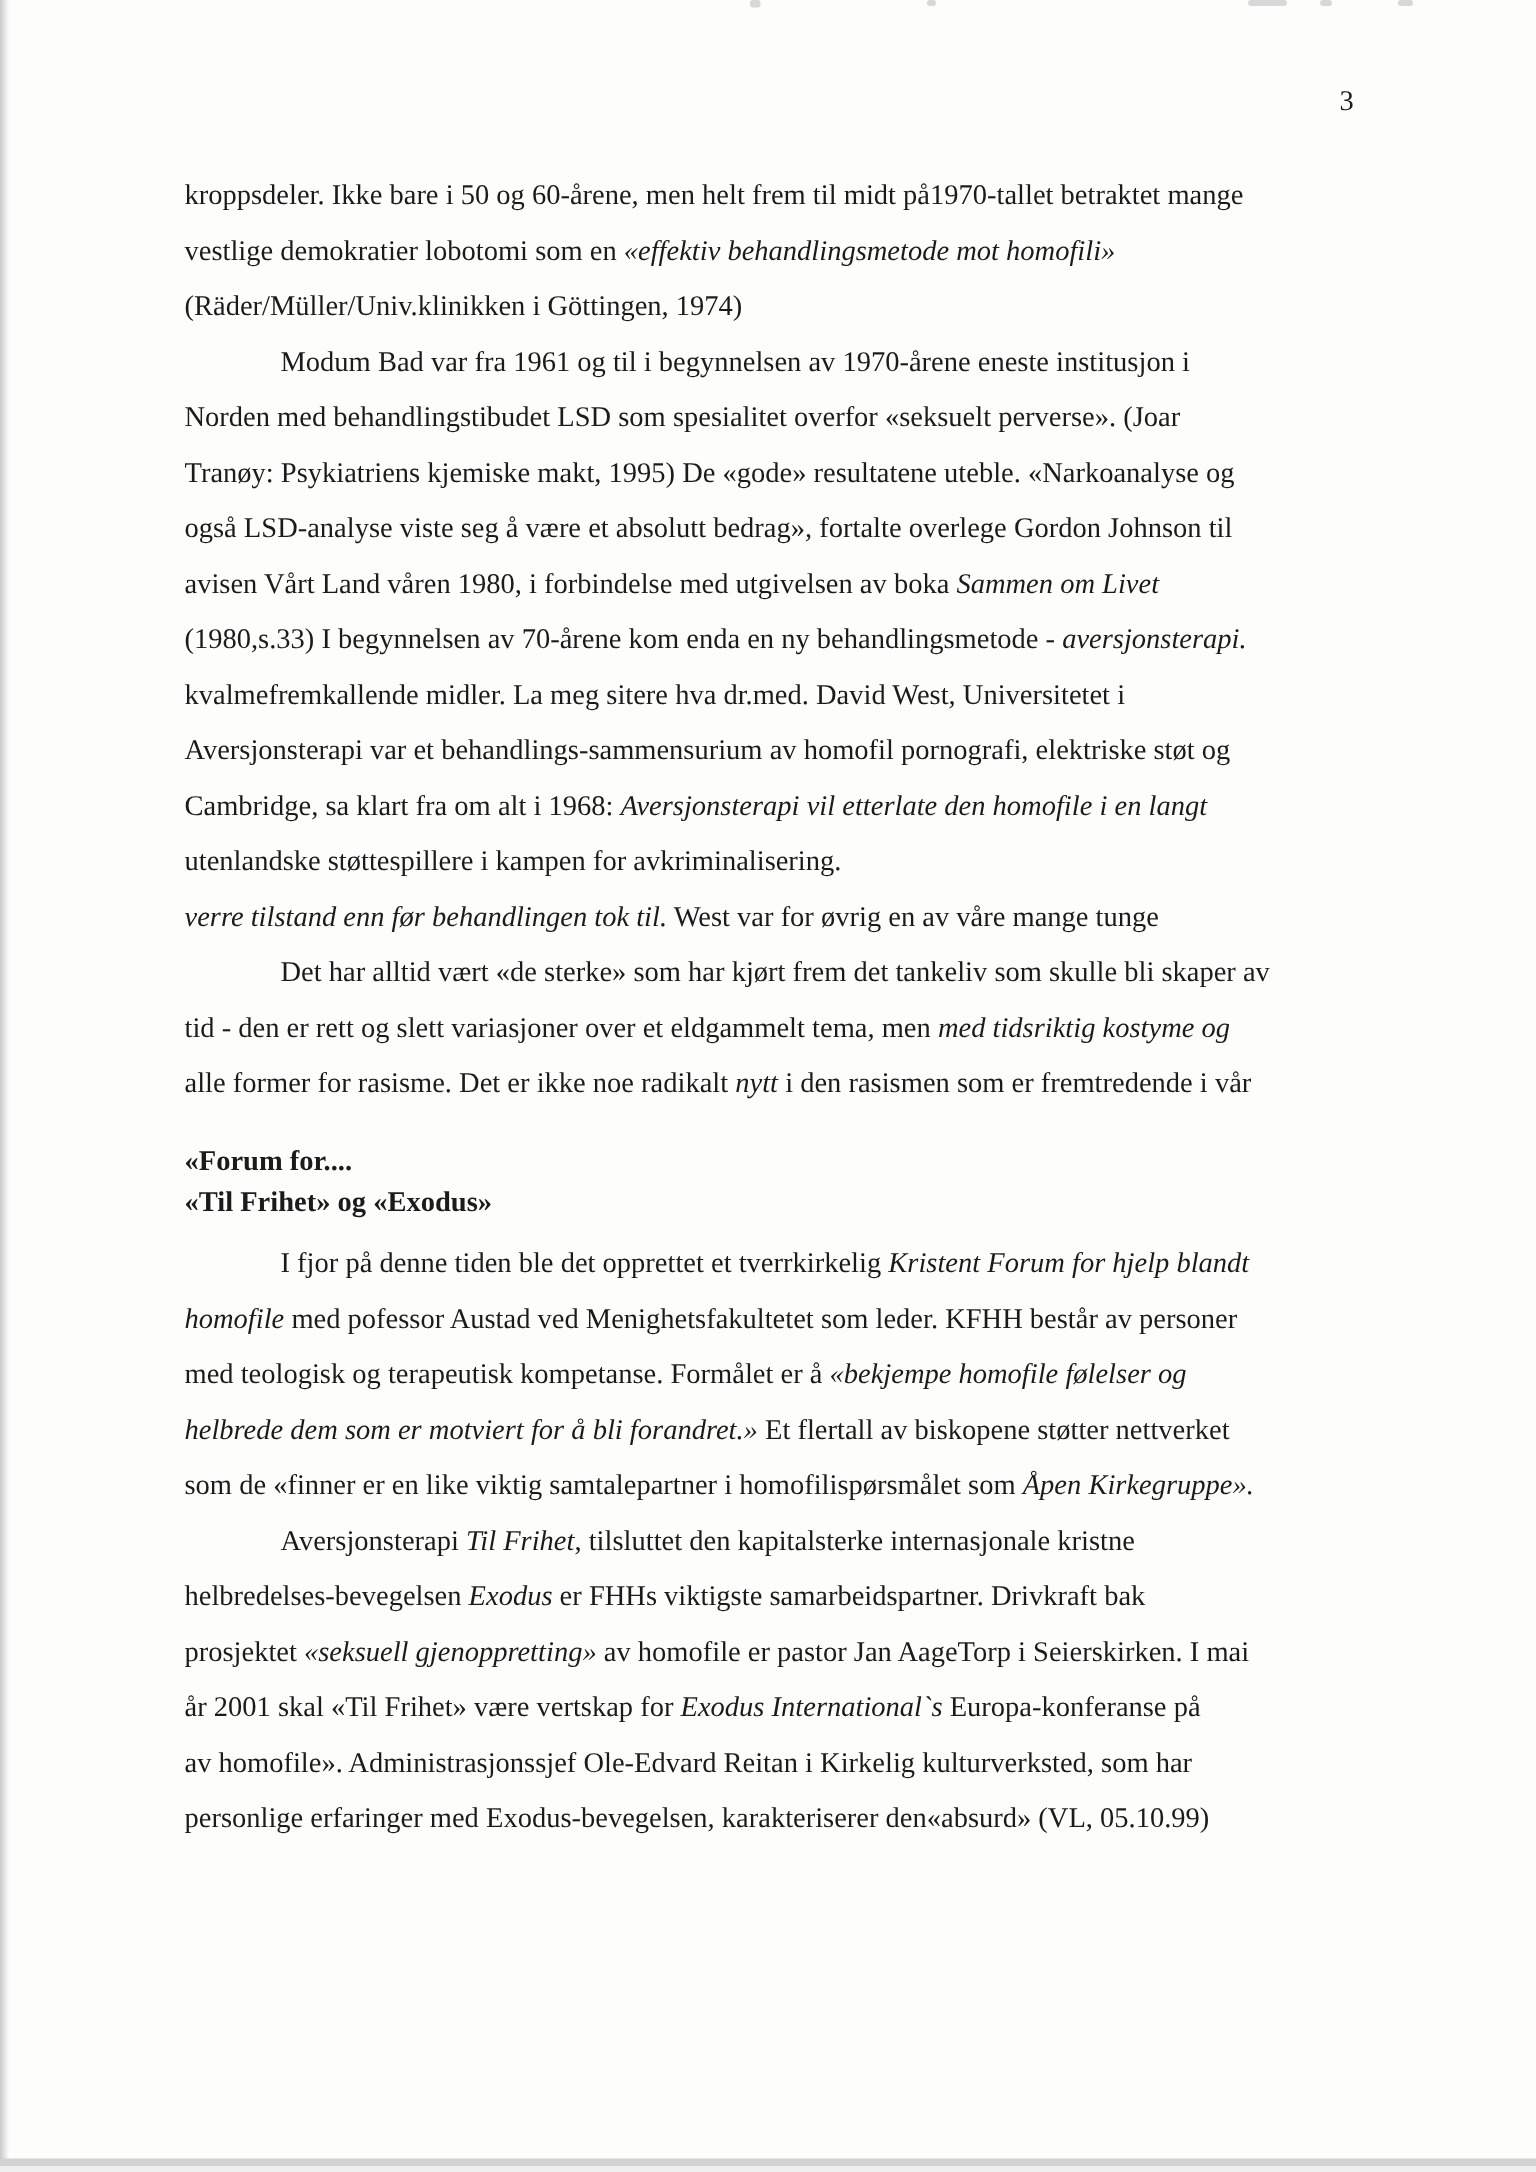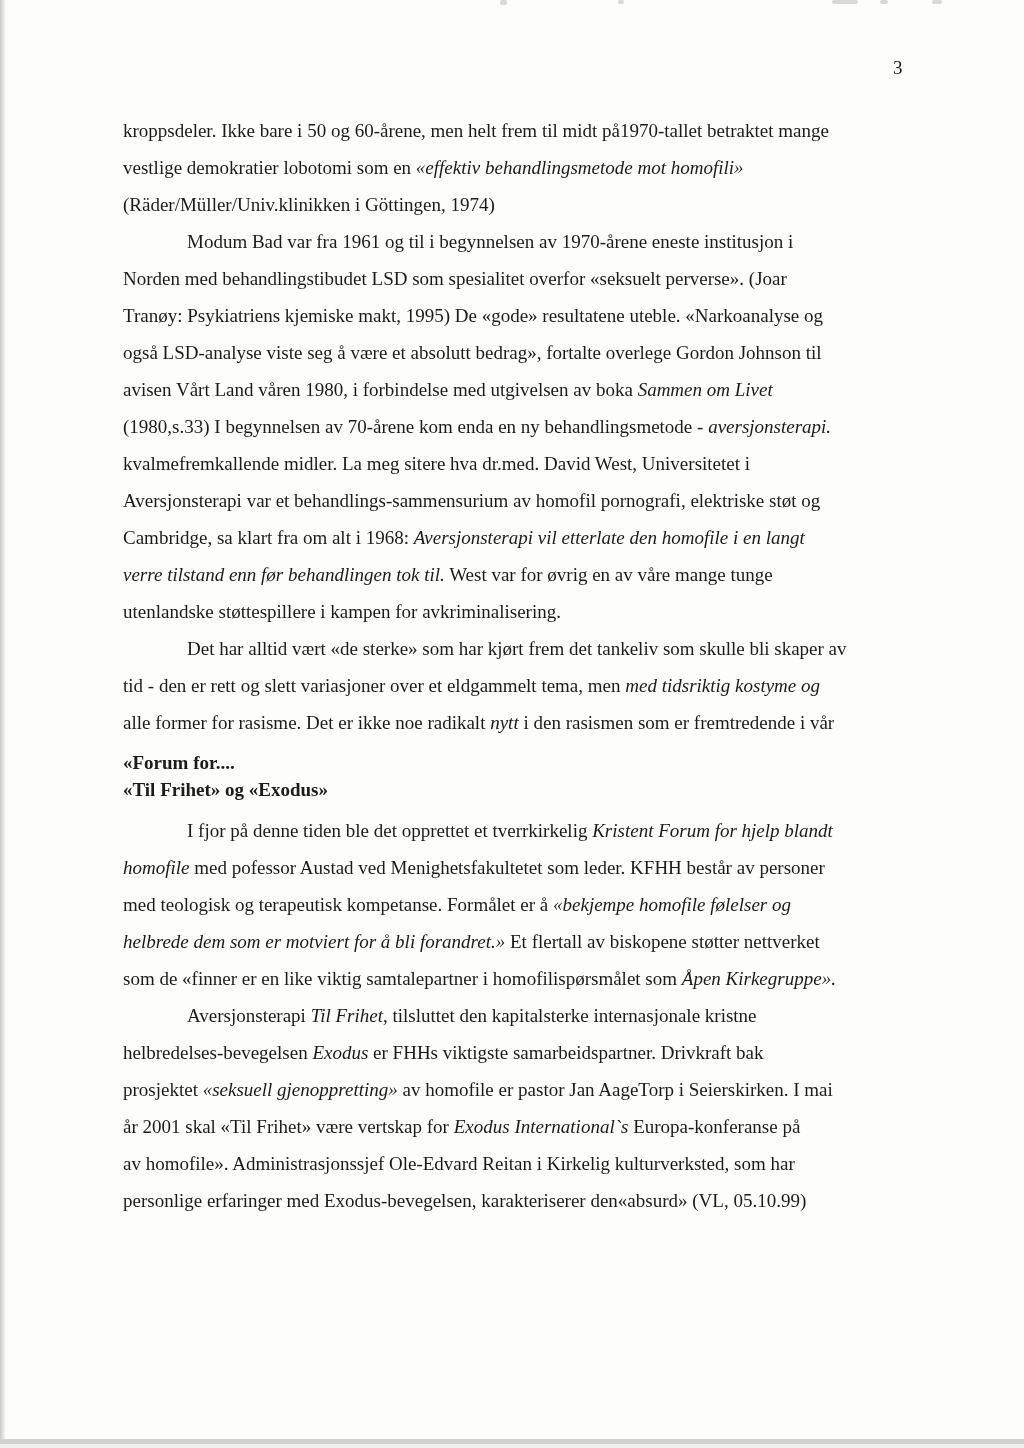--- a/index.html
+++ b/index.html
@@ -61,21 +61,21 @@
     padding-left: 64px;
   }
   .line .it {
     font-style: italic;
   }
   .line.heading {
     font-weight: bold;
     line-height: 27px;
   }
   .line:not(.heading) + .line.heading {
-    margin-top: 8px;
+    margin-top: 20px;
   }
   .line.heading + .line:not(.heading) {
     margin-top: 9px;
   }
 </style>
 </head>
 <body>
 
 <div class="scan-page">
   <div class="left-edge"></div>
@@ -94,22 +94,22 @@
       <div class="line"><span>(Räder/Müller/Univ.klinikken i Göttingen, 1974)</span></div>
       <div class="line indent"><span>Modum Bad var fra 1961 og til i begynnelsen av 1970-årene eneste institusjon i</span></div>
       <div class="line"><span>Norden med behandlingstibudet LSD som spesialitet overfor «seksuelt perverse». (Joar</span></div>
       <div class="line"><span>Tranøy: Psykiatriens kjemiske makt, 1995) De «gode» resultatene uteble. «Narkoanalyse og</span></div>
       <div class="line"><span>også LSD-analyse viste seg å være et absolutt bedrag», fortalte overlege Gordon Johnson til</span></div>
       <div class="line"><span>avisen Vårt Land våren 1980, i forbindelse med utgivelsen av boka </span><span class="it">Sammen om Livet</span></div>
       <div class="line"><span>(1980,s.33) I begynnelsen av 70-årene kom enda en ny behandlingsmetode - </span><span class="it">aversjonsterapi.</span></div>
       <div class="line"><span>kvalmefremkallende midler. La meg sitere hva dr.med. David West, Universitetet i</span></div>
       <div class="line"><span>Aversjonsterapi var et behandlings-sammensurium av homofil pornografi, elektriske støt og</span></div>
       <div class="line"><span>Cambridge, sa klart fra om alt i 1968: </span><span class="it">Aversjonsterapi vil etterlate den homofile i en langt</span></div>
+      <div class="line"><span>utenlandske støttespillere i kampen for avkriminalisering.</span></div>
       <div class="line"><span class="it">verre tilstand enn før behandlingen tok til.</span><span> West var for øvrig en av våre mange tunge</span></div>
-      <div class="line"><span>utenlandske støttespillere i kampen for avkriminalisering.</span></div>
       <div class="line indent"><span>Det har alltid vært «de sterke» som har kjørt frem det tankeliv som skulle bli skaper av</span></div>
       <div class="line"><span>tid - den er rett og slett variasjoner over et eldgammelt tema, men </span><span class="it">med tidsriktig kostyme og</span></div>
       <div class="line"><span>alle former for rasisme. Det er ikke noe radikalt </span><span class="it">nytt</span><span> i den rasismen som er fremtredende i vår</span></div>
       <div class="line heading"><span>«Forum for....</span></div>
       <div class="line heading"><span>«Til Frihet» og «Exodus»</span></div>
       <div class="line indent"><span>I fjor på denne tiden ble det opprettet et tverrkirkelig </span><span class="it">Kristent Forum for hjelp blandt</span></div>
       <div class="line"><span class="it">homofile</span><span> med pofessor Austad ved Menighetsfakultetet som leder. KFHH består av personer</span></div>
       <div class="line"><span>med teologisk og terapeutisk kompetanse. Formålet er å </span><span class="it">«bekjempe homofile følelser og</span></div>
       <div class="line"><span class="it">helbrede dem som er motviert for å bli forandret.»</span><span> Et flertall av biskopene støtter nettverket</span></div>
       <div class="line"><span>som de «finner er en like viktig samtalepartner i homofilispørsmålet som </span><span class="it">Åpen Kirkegruppe».</span></div>

